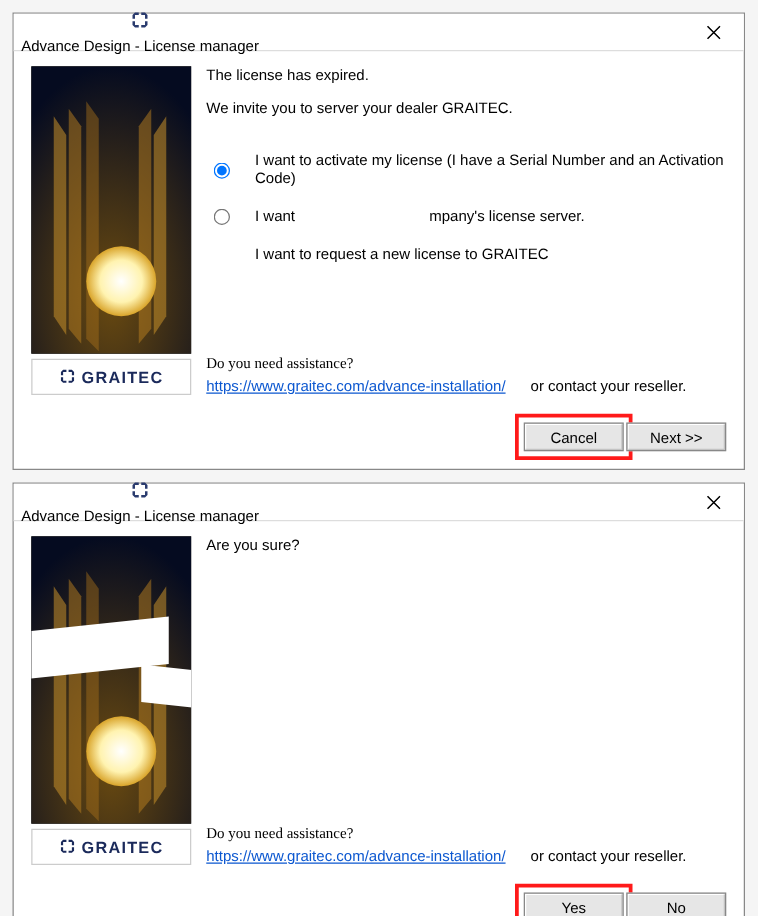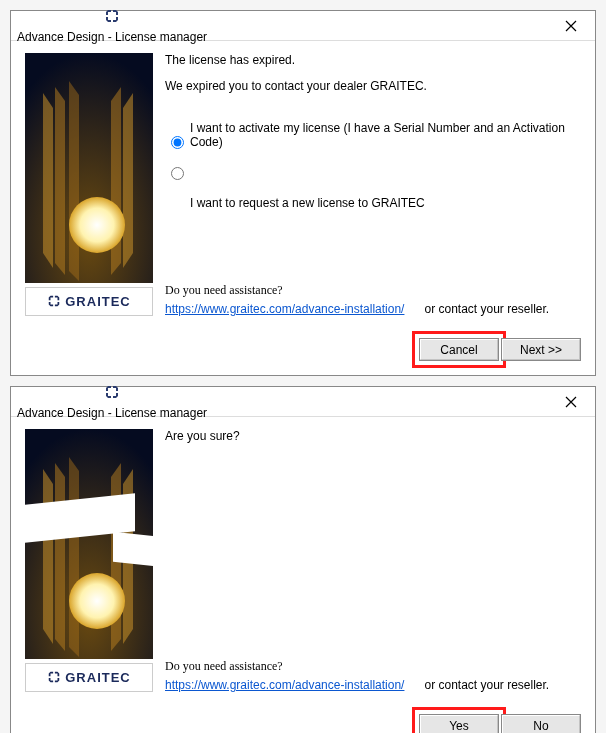--- a/index.html
+++ b/index.html
@@ -77,22 +77,22 @@
     flex: 1;
     padding-left: 12px;
     display: flex;
     flex-direction: column;
     color: #000;
   }
   .intro-line { margin-bottom: 12px; }
   .radio-group { margin-top: 16px; }
   .radio-row {
     display: flex;
-    align-items: flex-end;
-    gap: 6px;
+    align-items: center;
+    gap: 20px;
     margin-bottom: 16px;
     padding-left: 6px;
   }
   .radio-row input[type="radio"] { margin-top: 2px; }
   .radio-label { flex: 1; }
   .radio-row.obscured .radio-label {
     position: relative;
   }
   .assist-block { margin-top: auto; padding-top: 20px; }
   .assist-line { margin-bottom: 4px; font-family: Liberation Serif, serif; }
@@ -171,29 +171,32 @@
       <div class="brand-box">
         <svg viewBox="0 0 16 16">
             <path d="M2 4 L4 2 L7 2 L7 4 L4 4 L4 7 L2 7 Z M9 2 L12 2 L14 4 L14 7 L12 7 L12 4 L9 4 Z M2 9 L4 9 L4 12 L7 12 L7 14 L4 14 L2 12 Z M12 9 L14 9 L14 12 L12 14 L9 14 L9 12 L12 12 Z" fill="#1b2a5b"></path>
           </svg>
         <span class="brand-text">GRAITEC</span>
       </div>
     </div>
 
     <div class="main">
       <div class="intro-line">The license  has expired.</div>
-      <div class="intro-line">We expired you to contact your dealer GRAITEC.</div>
+      <div class="intro-line">We invite you to server your dealer GRAITEC.</div>
 
       <div class="radio-group">
         <label class="radio-row">
           <input type="radio" name="d1opt" checked="" style="">
           <span class="radio-label">I want to activate my license (I have a Serial Number and an Activation Code)</span>
         </label>
         <label class="radio-row obscured">
           <input type="radio" name="d1opt" style="">
+          <span class="radio-label">
+            <span>I want </span><span style="visibility:hidden">to connect to my co</span><span>mpany's license server.</span>
+          </span>
         </label>
         <label class="radio-row partial" style="position:relative;">
           <span style="position:relative; width:13px; height:13px;">
             <input type="radio" style="visibility: hidden;" name="d1opt">
           </span>
           <span class="radio-label" style="position:relative">I want to request a new license to GRAITEC</span>
         </label>
       </div>
 
       <div class="assist-block">

